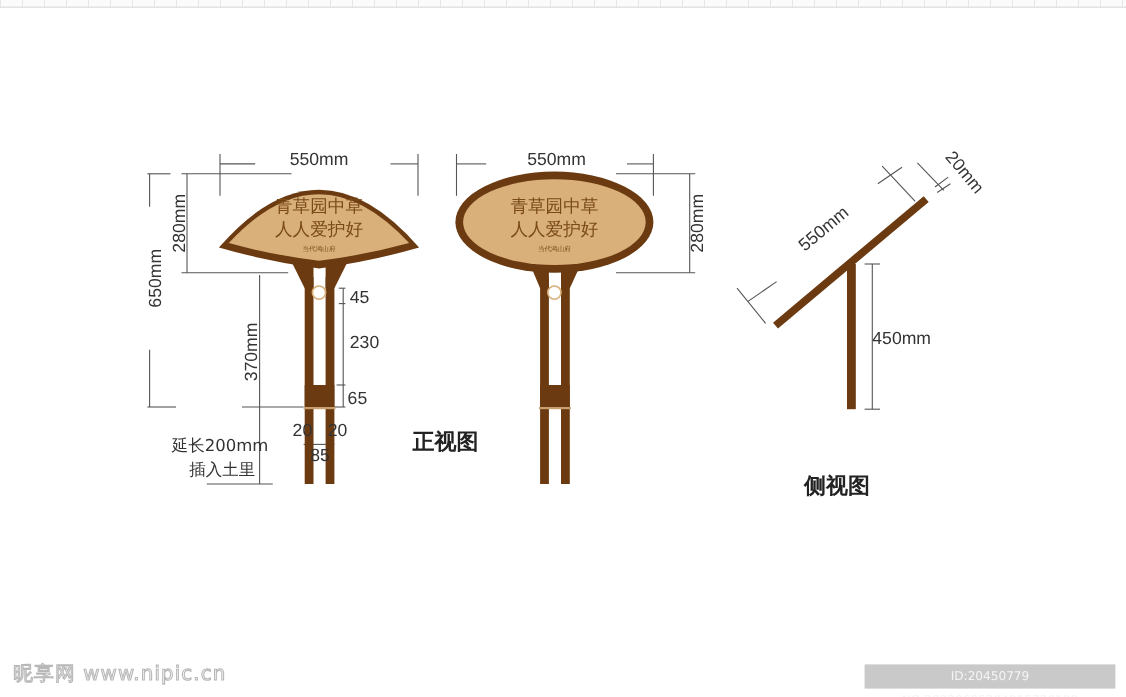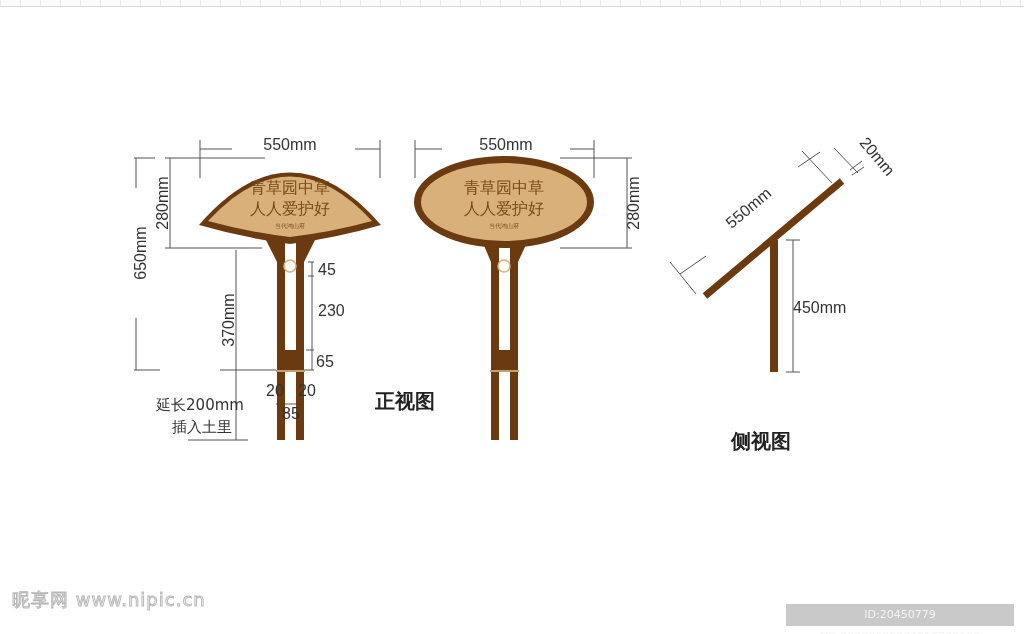--- a/index.html
+++ b/index.html
@@ -5,21 +5,21 @@
     html, body { margin: 0; padding: 0; background: #ffffff; }
     body { width: 1024px; height: 634px; position: relative; overflow: hidden; font-family: "DejaVu Sans", sans-serif; }
     .ruler { position: absolute; left: 0; top: 0; width: 1024px; height: 6px; background: repeating-linear-gradient(90deg, #e6e6e6 0, #e6e6e6 1px, #fbfbfb 1px, #fbfbfb 20px); border-bottom: 1px solid #d8d8d8; }
     svg.drawing { position: absolute; left: 0; top: 0; }
     .dim { fill: #333; font-family: "Liberation Sans", sans-serif; font-size: 16px; }
     .dim-sm { fill: #333; font-family: "Liberation Sans", sans-serif; font-size: 16px; }
     .note { fill: #333; font-family: "DejaVu Sans", sans-serif; font-size: 15px; }
     .view-title { fill: #222; font-family: "DejaVu Sans", sans-serif; font-size: 20px; font-weight: bold; }
     .sign-text { fill: #7a4a18; font-family: "DejaVu Sans", sans-serif; font-size: 16px; }
     .sign-sub { fill: #7a4a18; font-family: "DejaVu Sans", sans-serif; font-size: 6px; }
-    .watermark-left { position: absolute; left: 12px; bottom: 22px; font-family: "DejaVu Sans", sans-serif; font-size: 18px; color: #ffffff; -webkit-text-stroke: 1px #b8b8b8; letter-spacing: 1px; }
+    .watermark-left { position: absolute; left: 12px; bottom: 10px; font-family: "DejaVu Sans", sans-serif; font-size: 18px; color: #ffffff; -webkit-text-stroke: 1px #b8b8b8; letter-spacing: 1px; }
     .watermark-right { position: absolute; right: 10px; bottom: 8px; width: 228px; height: 22px; background: #c9c9c9; color: #f4f4f4; font-family: "DejaVu Sans", sans-serif; font-size: 11px; line-height: 22px; text-align: center; }
   </style>
 </head>
 <body>
 
 <div class="ruler"></div>
 
 <svg class="drawing" width="1024" height="634" viewBox="0 0 1024 634">
 
   <g>

